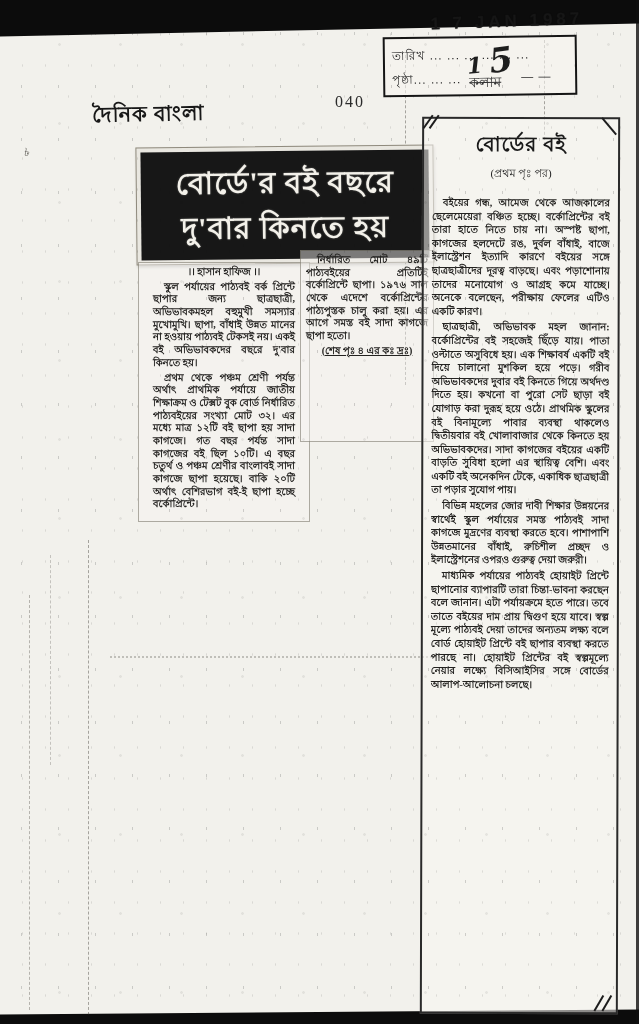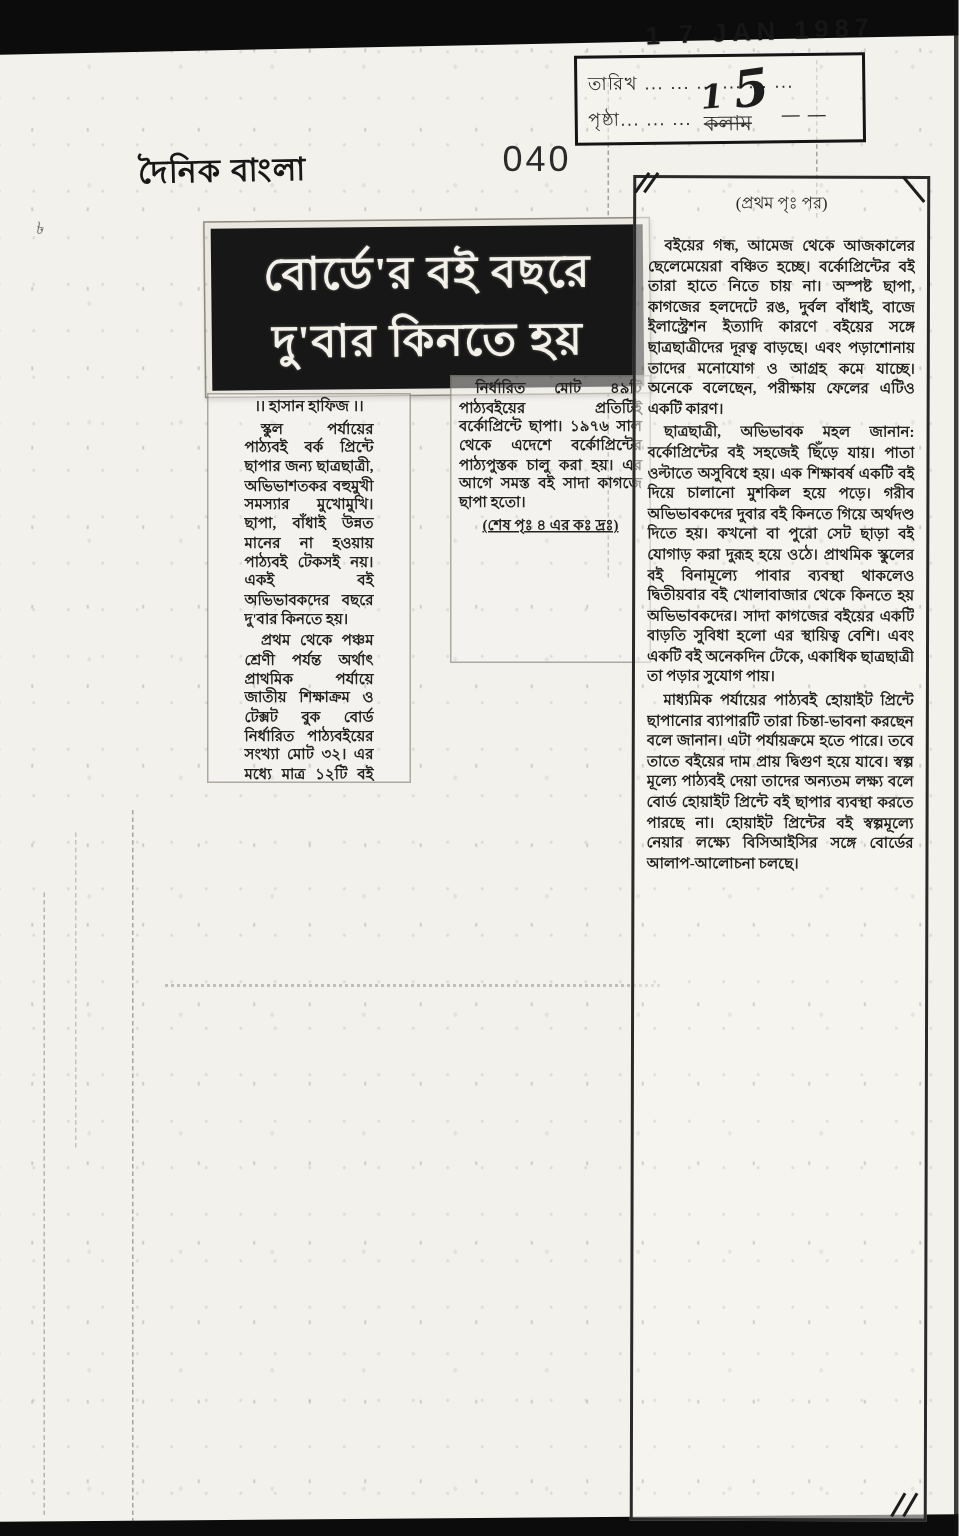--- a/index.html
+++ b/index.html
@@ -45,22 +45,22 @@
   .hand{font-family:"DejaVu Serif",serif;font-style:italic;font-weight:bold;color:#1d1d1d;}
   .hand-1{left:82px;top:14px;font-size:22px;transform:rotate(-4deg);}
   .hand-5{left:104px;top:2px;font-size:34px;transform:rotate(-7deg);}
   .stamp-column{left:84px;top:33px;font-size:14px;text-decoration:line-through;color:#333;text-align:center;}
 
   .masthead{
     left:92px;top:98px;font-size:21px;font-weight:bold;color:#181818;
     transform:rotate(-1.2deg);letter-spacing:1px;
   }
   .archive-no{
-    left:335px;top:93px;font-family:Liberation Sans, sans-serif;
-    font-size:24px;color:#2b2b2b;letter-spacing:2px;
+    left:335px;top:93px;font-family:Liberation Serif, serif;
+    font-size:16px;color:#2b2b2b;letter-spacing:2px;
   }
 
   
   .headline-wrap{
     left:136px;top:146px;width:298px;height:118px;
     background:#e9e7e0;border:1px solid #8f8a7d;
     padding:4px;box-sizing:border-box;transform:rotate(-.6deg);
     box-shadow:1px 2px 3px rgba(0,0,0,.18);
   }
   .headline-box{
@@ -74,21 +74,21 @@
     text-shadow:0 0 2px rgba(250,248,240,.35);
   }
 
   .clip-border{border:1px solid rgba(85,80,65,.45);background:rgba(246,245,241,.45);}
   .newsprint{
     text-align:justify;color:#232220;
     font-size:10px;line-height:1.27;overflow:hidden;box-sizing:border-box;
   }
   .newsprint p{margin:0 0 2px 0;text-indent:11px;font-weight:bold;}
   .byline{text-align:center;font-weight:bold;text-indent:0!important;margin-bottom:2px!important;}
-  .left-col{left:138px;top:262px;width:136px;height:260px;padding:3px 24px;}
+  .left-col{left:138px;top:262px;width:172px;height:260px;padding:3px 14px;}
   .mid-col{left:300px;top:250px;width:134px;height:192px;padding:3px 5px;}
   .cont-note{font-weight:bold;text-decoration:underline;text-indent:0!important;text-align:center;}
 
   
   .right-clip{
     left:421px;top:117px;width:198px;height:897px;
     border:2px solid #2a2a2a;box-sizing:border-box;
     background:rgba(247,246,242,.55);transform:rotate(.15deg);
     padding:8px 8px 6px 8px;
   }
@@ -143,36 +143,38 @@
 
   <div class="abs headline-wrap">
     <div class="headline-box">
       <div class="headline-line">বোর্ডে'র বই বছরে</div>
       <div class="headline-line">দু'বার কিনতে হয়</div>
     </div>
   </div>
 
   <div class="abs newsprint clip-border left-col">
     <p class="byline">।। হাসান হাফিজ ।।</p>
-    <p>স্কুল পর্যায়ের পাঠ্যবই বর্ক প্রিন্টে ছাপার জন্য ছাত্রছাত্রী, অভিভাশতকর বহুমুখী সমস্যার মুখোমুখি। ছাপা, বাঁধাই উন্নত মানের না হওয়ায় পাঠ্যবই টেকসই নয়। একই বই অভিভাবকদের বছরে দু'বার কিনতে হয়।</p>
+    <p>স্কুল পর্যায়ের পাঠ্যবই বর্ক প্রিন্টে ছাপার জন্য ছাত্রছাত্রী, অভিভাবকমহল বহুমুখী সমস্যার মুখোমুখি। ছাপা, বাঁধাই উন্নত মানের না হওয়ায় পাঠ্যবই টেকসই নয়। একই বই অভিভাবকদের বছরে দু'বার কিনতে হয়।</p>
     <p>প্রথম থেকে পঞ্চম শ্রেণী পর্যন্ত অর্থাৎ প্রাথমিক পর্যায়ে জাতীয় শিক্ষাক্রম ও টেক্সট বুক বোর্ড নির্ধারিত পাঠ্যবইয়ের সংখ্যা মোট ৩২। এর মধ্যে মাত্র ১২টি বই ছাপা হয় সাদা কাগজে। গত বছর পর্যন্ত সাদা কাগজের বই ছিল ১০টি। এ বছর চতুর্থ ও পঞ্চম শ্রেণীর বাংলাবই সাদা কাগজে ছাপা হয়েছে। বাকি ২০টি অর্থাৎ বেশিরভাগ বই-ই ছাপা হচ্ছে বর্কোপ্রিন্টে।</p>
   </div>
 
   <div class="abs newsprint clip-border mid-col">
     <p>নির্ধারিত মোট ৪৯টি পাঠ্যবইয়ের প্রতিটিই বর্কোপ্রিন্টে ছাপা। ১৯৭৬ সাল থেকে এদেশে বর্কোপ্রিন্টের পাঠ্যপুস্তক চালু করা হয়। এর আগে সমস্ত বই সাদা কাগজে ছাপা হতো।</p>
     <p class="cont-note">(শেষ পৃঃ ৪ এর কঃ দ্রঃ)</p>
   </div>
 
   <div class="abs right-clip">
     <div class="corner c-tl1"></div>
     <div class="corner c-tl2"></div>
     <div class="corner c-tr"></div>
     <div class="corner c-br1"></div>
     <div class="corner c-br2"></div>
+    <div class="right-title">বোর্ডের বই</div>
     <div class="right-subtitle">(প্রথম পৃঃ পর)</div>
     <div class="newsprint right-body" style="height:800px;">
       <p>বইয়ের গন্ধ, আমেজ থেকে আজকালের ছেলেমেয়েরা বঞ্চিত হচ্ছে। বর্কোপ্রিন্টের বই তারা হাতে নিতে চায় না। অস্পষ্ট ছাপা, কাগজের হলদেটে রঙ, দুর্বল বাঁধাই, বাজে ইলাস্ট্রেশন ইত্যাদি কারণে বইয়ের সঙ্গে ছাত্রছাত্রীদের দূরত্ব বাড়ছে। এবং পড়াশোনায় তাদের মনোযোগ ও আগ্রহ কমে যাচ্ছে। অনেকে বলেছেন, পরীক্ষায় ফেলের এটিও একটি কারণ।</p>
       <p>ছাত্রছাত্রী, অভিভাবক মহল জানান: বর্কোপ্রিন্টের বই সহজেই ছিঁড়ে যায়। পাতা ওল্টাতে অসুবিধে হয়। এক শিক্ষাবর্ষ একটি বই দিয়ে চালানো মুশকিল হয়ে পড়ে। গরীব অভিভাবকদের দুবার বই কিনতে গিয়ে অর্থদণ্ড দিতে হয়। কখনো বা পুরো সেট ছাড়া বই যোগাড় করা দুরূহ হয়ে ওঠে। প্রাথমিক স্কুলের বই বিনামূল্যে পাবার ব্যবস্থা থাকলেও দ্বিতীয়বার বই খোলাবাজার থেকে কিনতে হয় অভিভাবকদের। সাদা কাগজের বইয়ের একটি বাড়তি সুবিধা হলো এর স্থায়িত্ব বেশি। এবং একটি বই অনেকদিন টেকে, একাধিক ছাত্রছাত্রী তা পড়ার সুযোগ পায়।</p>
+      <p>বিভিন্ন মহলের জোর দাবী শিক্ষার উন্নয়নের স্বার্থেই স্কুল পর্যায়ের সমস্ত পাঠ্যবই সাদা কাগজে মুদ্রণের ব্যবস্থা করতে হবে। পাশাপাশি উন্নতমানের বাঁধাই, রুচিশীল প্রচ্ছদ ও ইলাস্ট্রেশনের ওপরও গুরুত্ব দেয়া জরুরী।</p>
       <p>মাধ্যমিক পর্যায়ের পাঠ্যবই হোয়াইট প্রিন্টে ছাপানোর ব্যাপারটি তারা চিন্তা-ভাবনা করছেন বলে জানান। এটা পর্যায়ক্রমে হতে পারে। তবে তাতে বইয়ের দাম প্রায় দ্বিগুণ হয়ে যাবে। স্বল্প মূল্যে পাঠ্যবই দেয়া তাদের অন্যতম লক্ষ্য বলে বোর্ড হোয়াইট প্রিন্টে বই ছাপার ব্যবস্থা করতে পারছে না। হোয়াইট প্রিন্টের বই স্বল্পমূল্যে নেয়ার লক্ষ্যে বিসিআইসির সঙ্গে বোর্ডের আলাপ-আলোচনা চলছে।</p>
     </div>
   </div>
 
 </div>
 
 </body></html>

